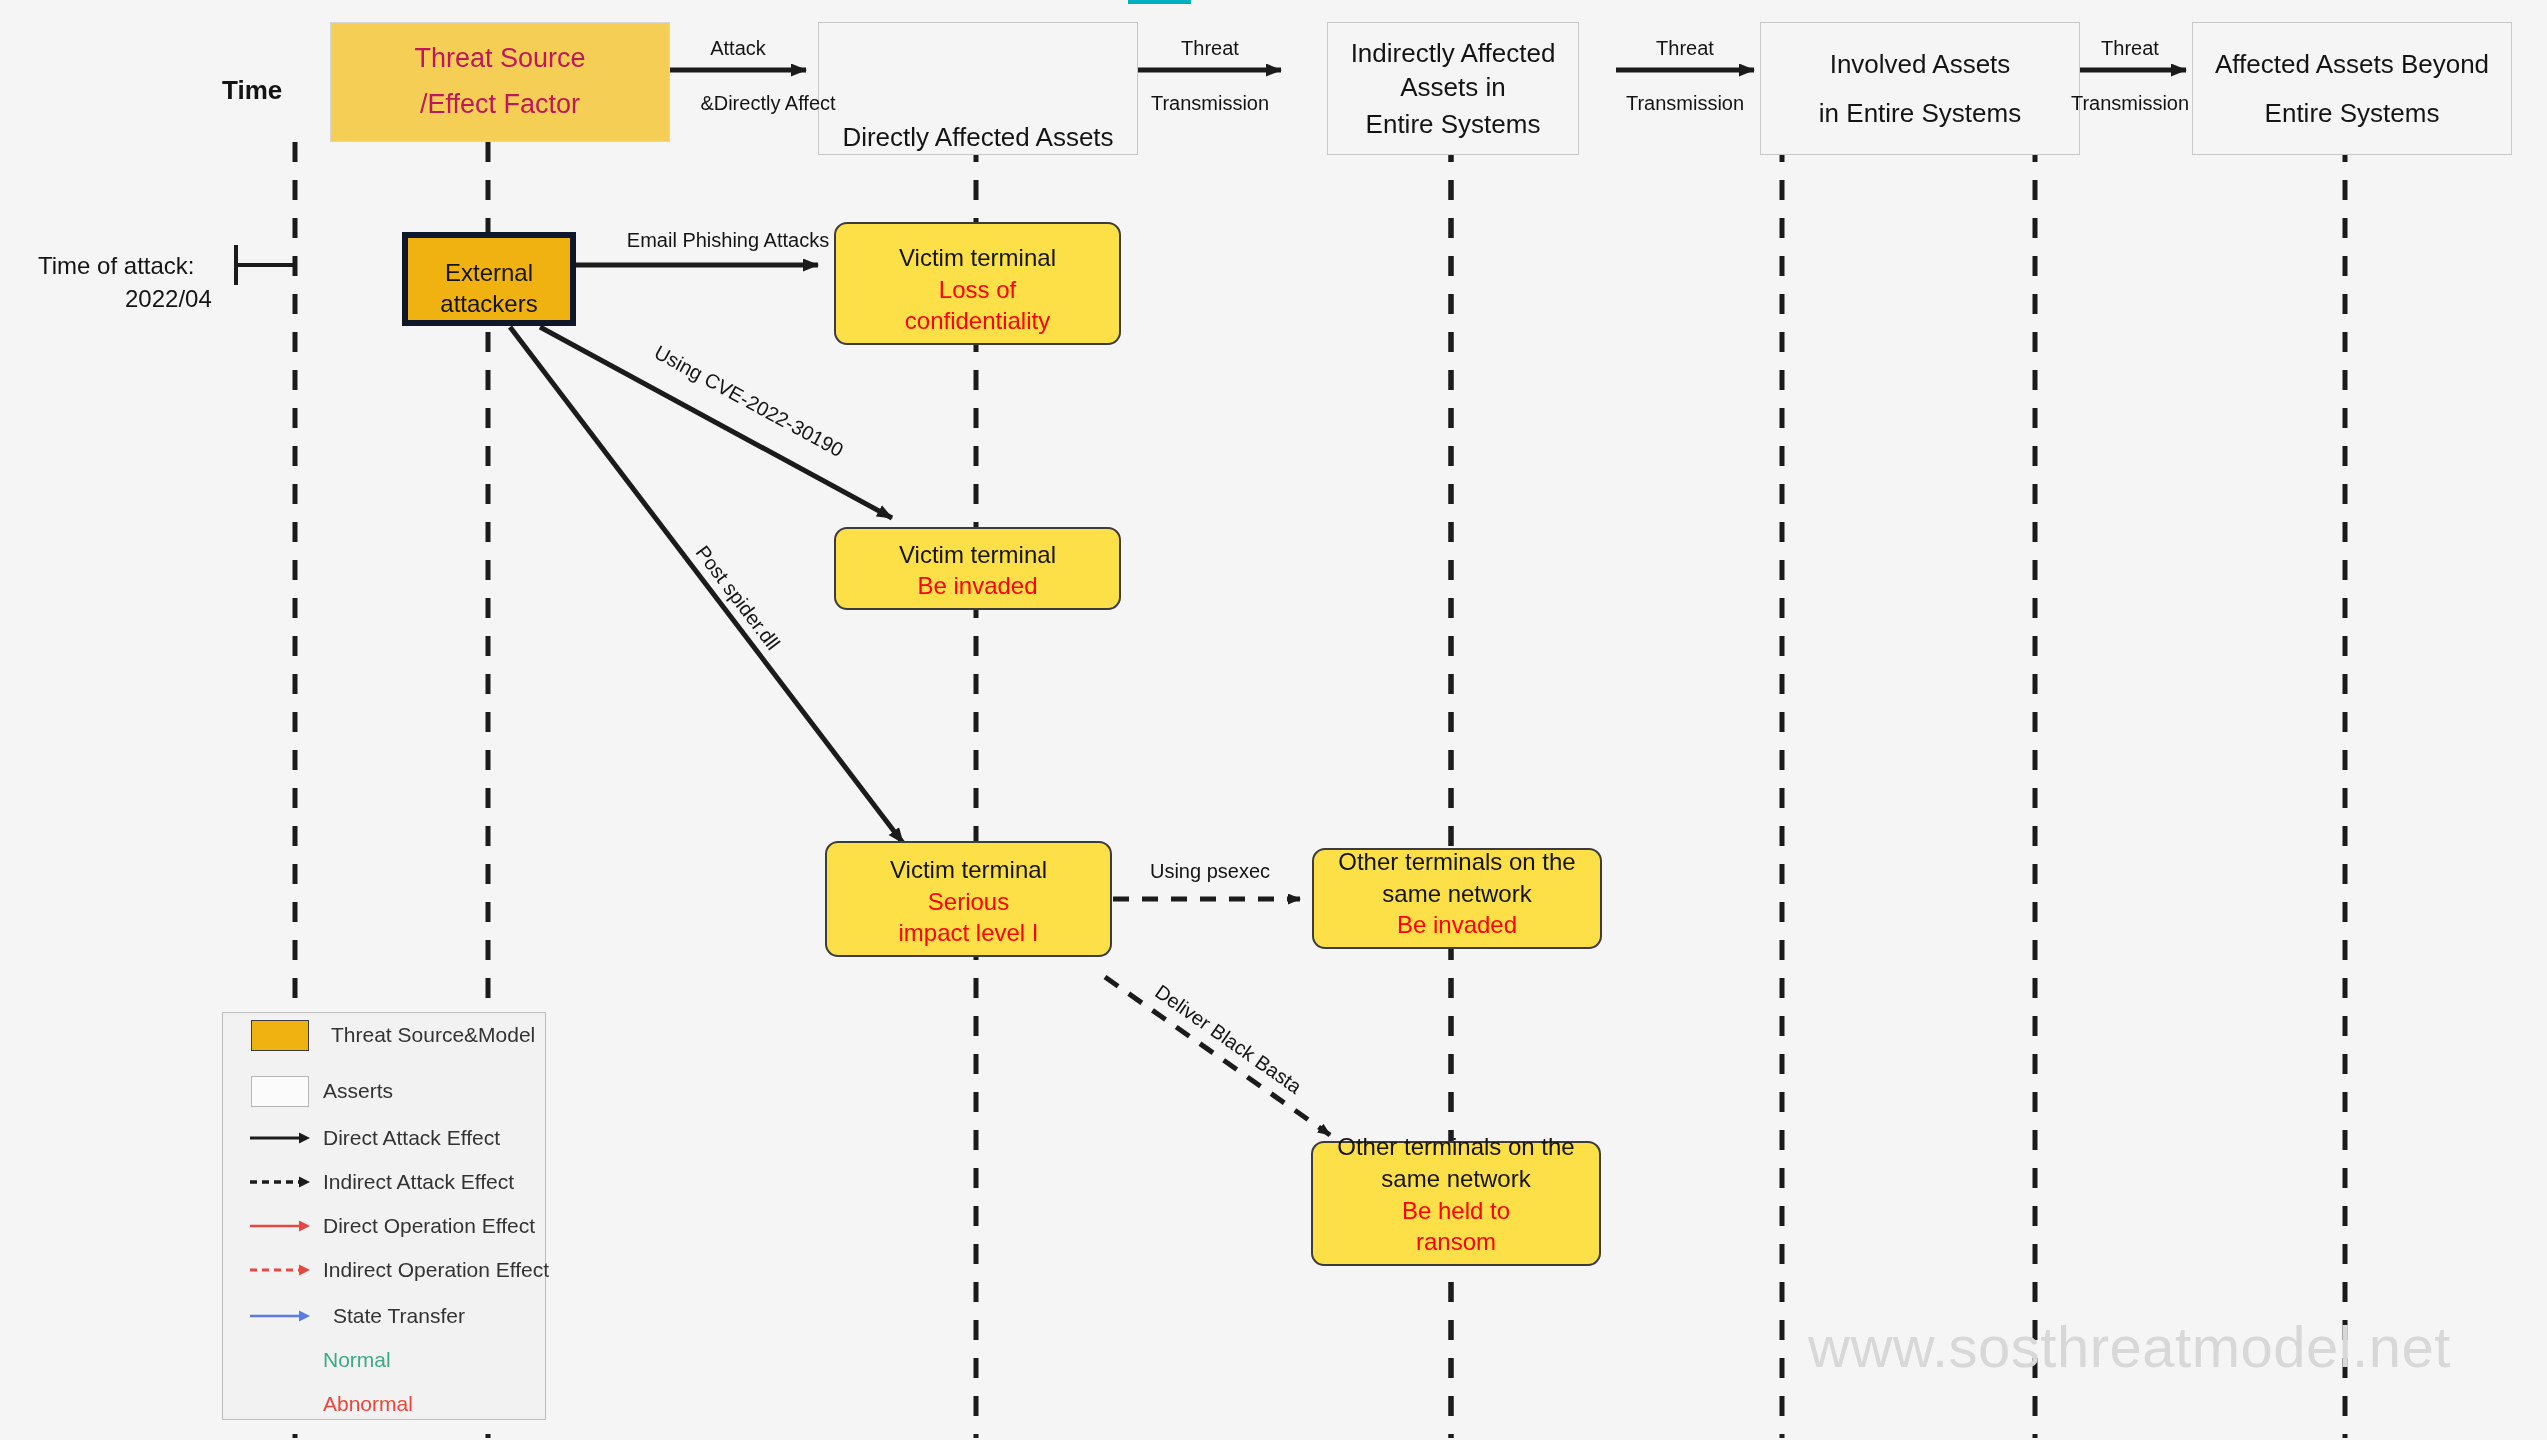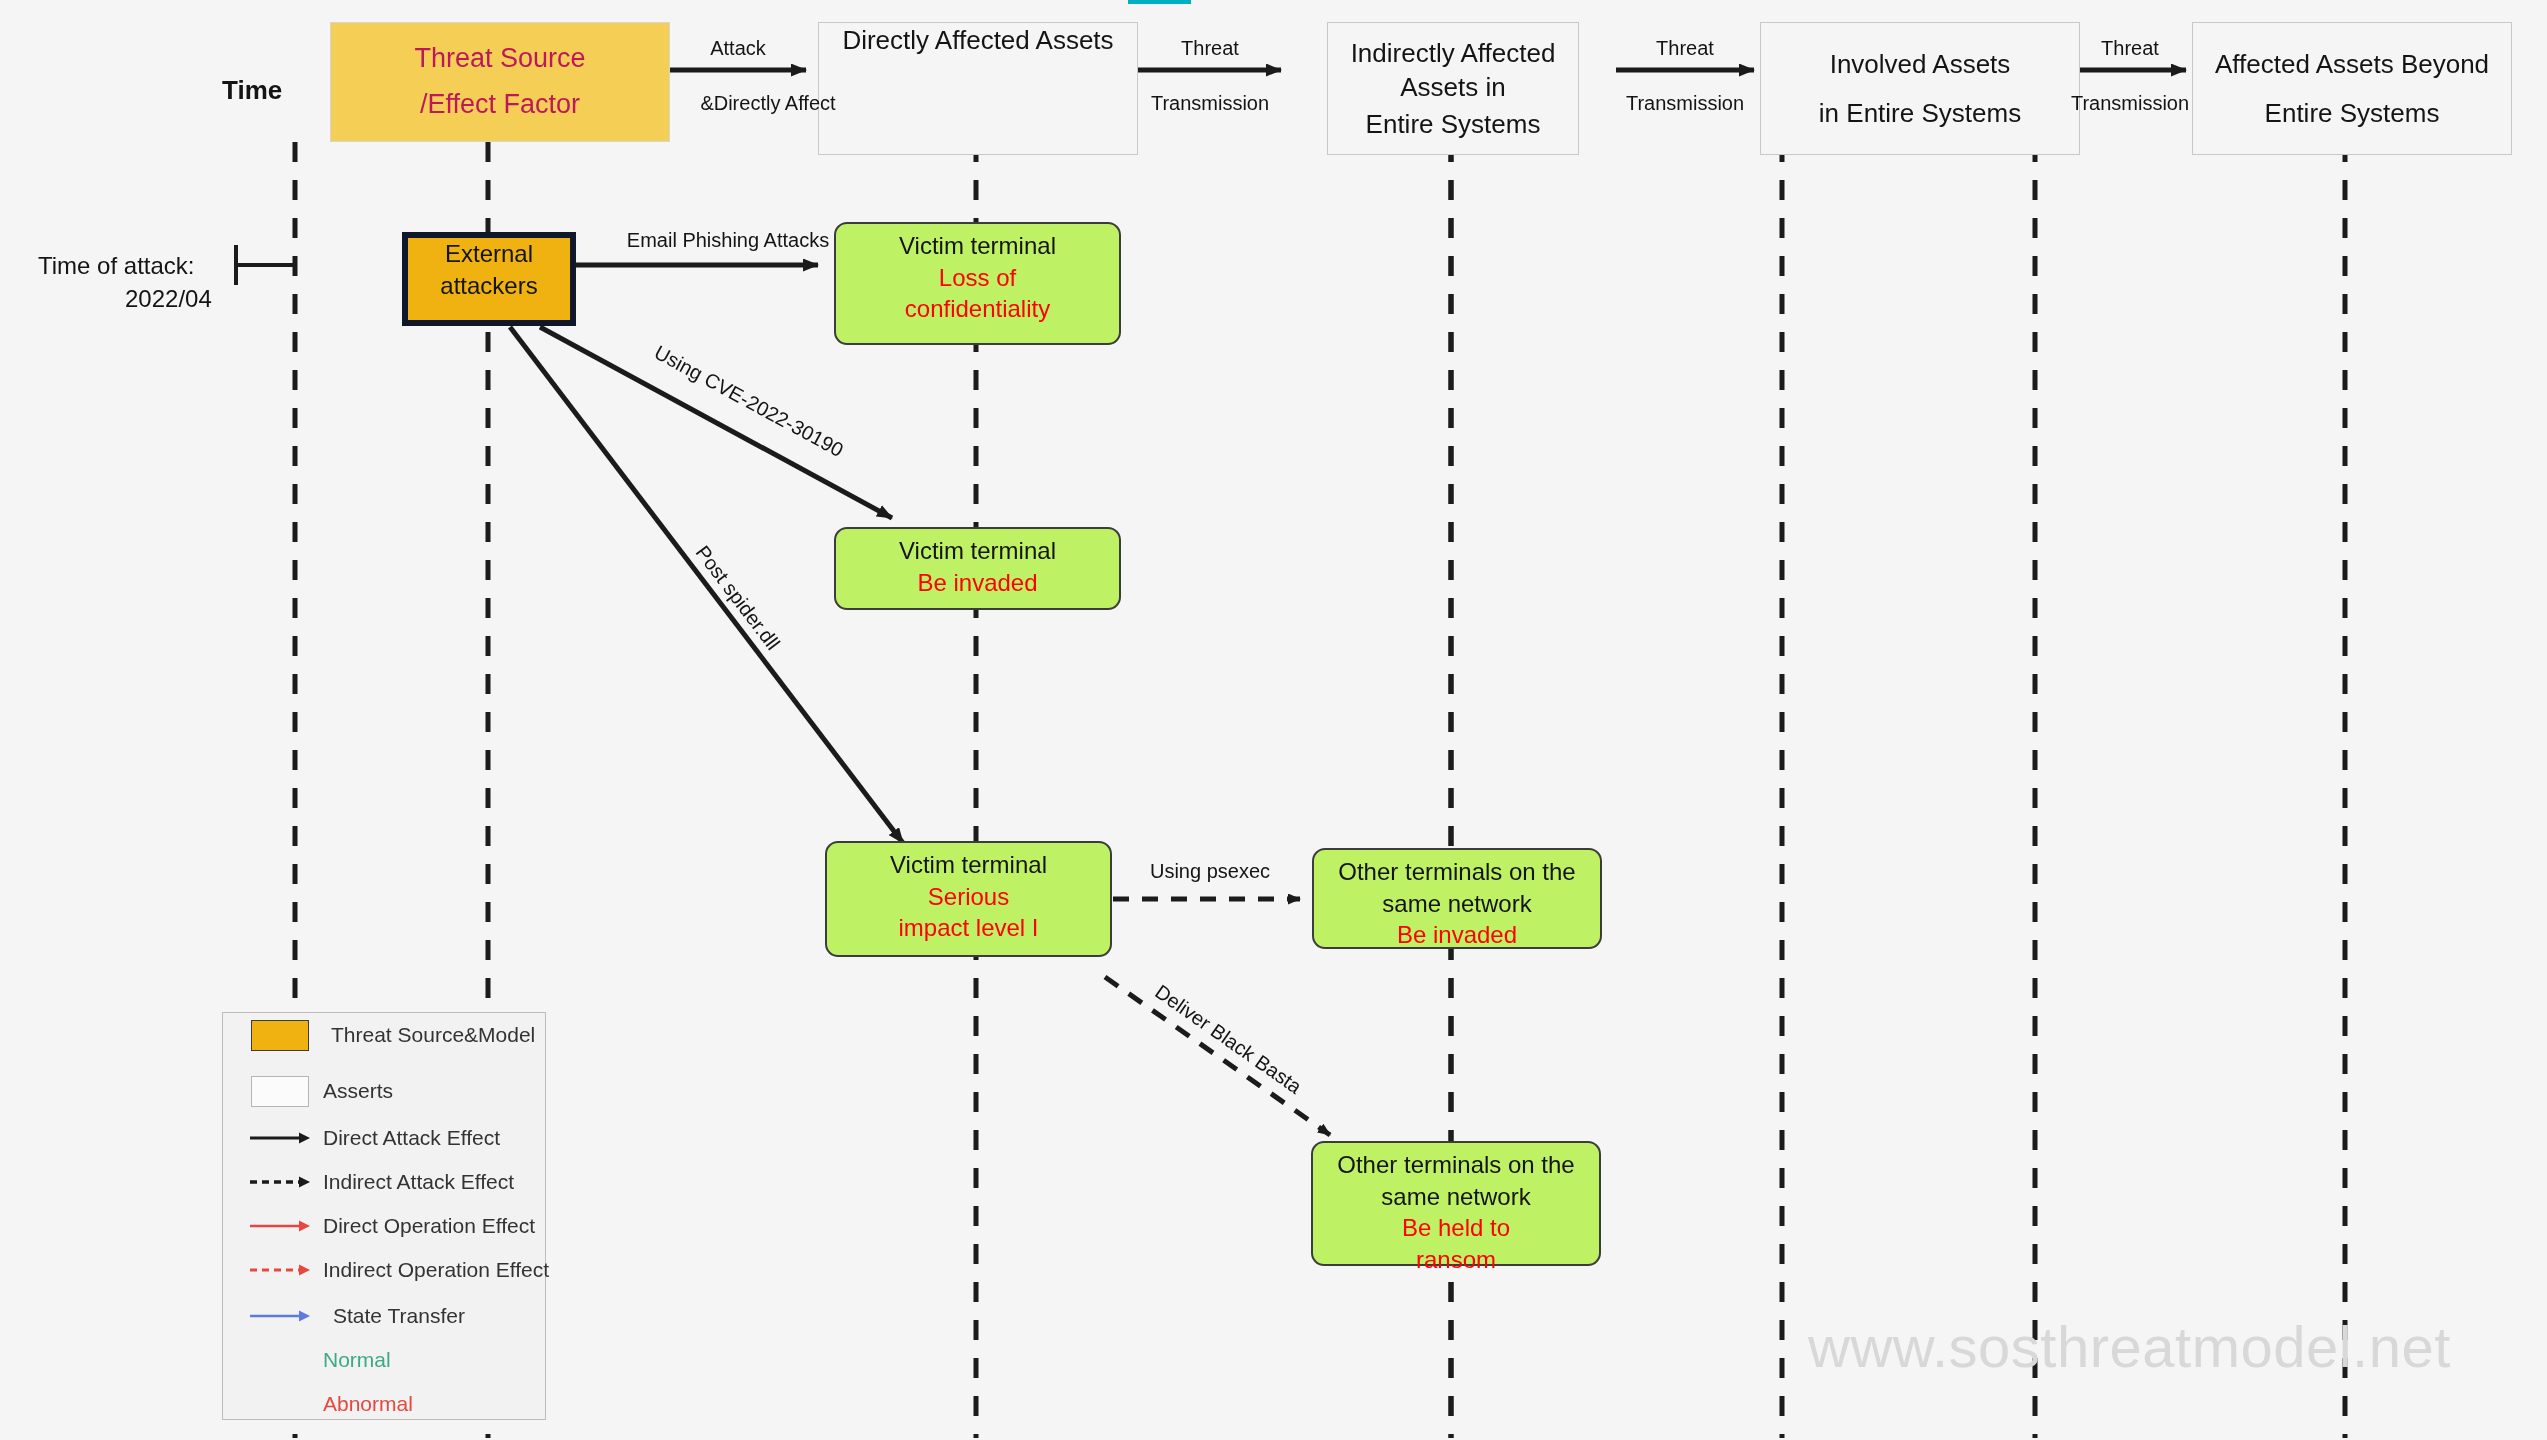--- a/index.html
+++ b/index.html
@@ -38,21 +38,21 @@
     background: #00b0c0;
   }
 
   
   .box {
     position: absolute;
     box-sizing: border-box;
     display: flex;
     flex-direction: column;
     align-items: center;
-    justify-content: flex-start;
+    justify-content: flex-end;
     text-align: center;
     line-height: 1.32;
   }
   .hdr-box {
     background: #f5f5f5;
     border: 1.5px solid #c8c8c8;
     font-size: 26px;
     color: #141414;
   }
   .hdr-box .ln { display: block; }
@@ -68,21 +68,21 @@
   }
 
   .attacker-box {
     background: #efb211;
     border: 6px solid #0f172a;
     font-size: 24px;
     color: #141414;
   }
 
   .asset-box {
-    background: #bef264;
+    background: #fde047;
     border: 2px solid #3c3c3c;
     border-radius: 13px;
     font-size: 24px;
     color: #141414;
     padding: 6px 10px;
   }
   .asset-box .state { color: #ff0000; }
 
   
   .txt {

